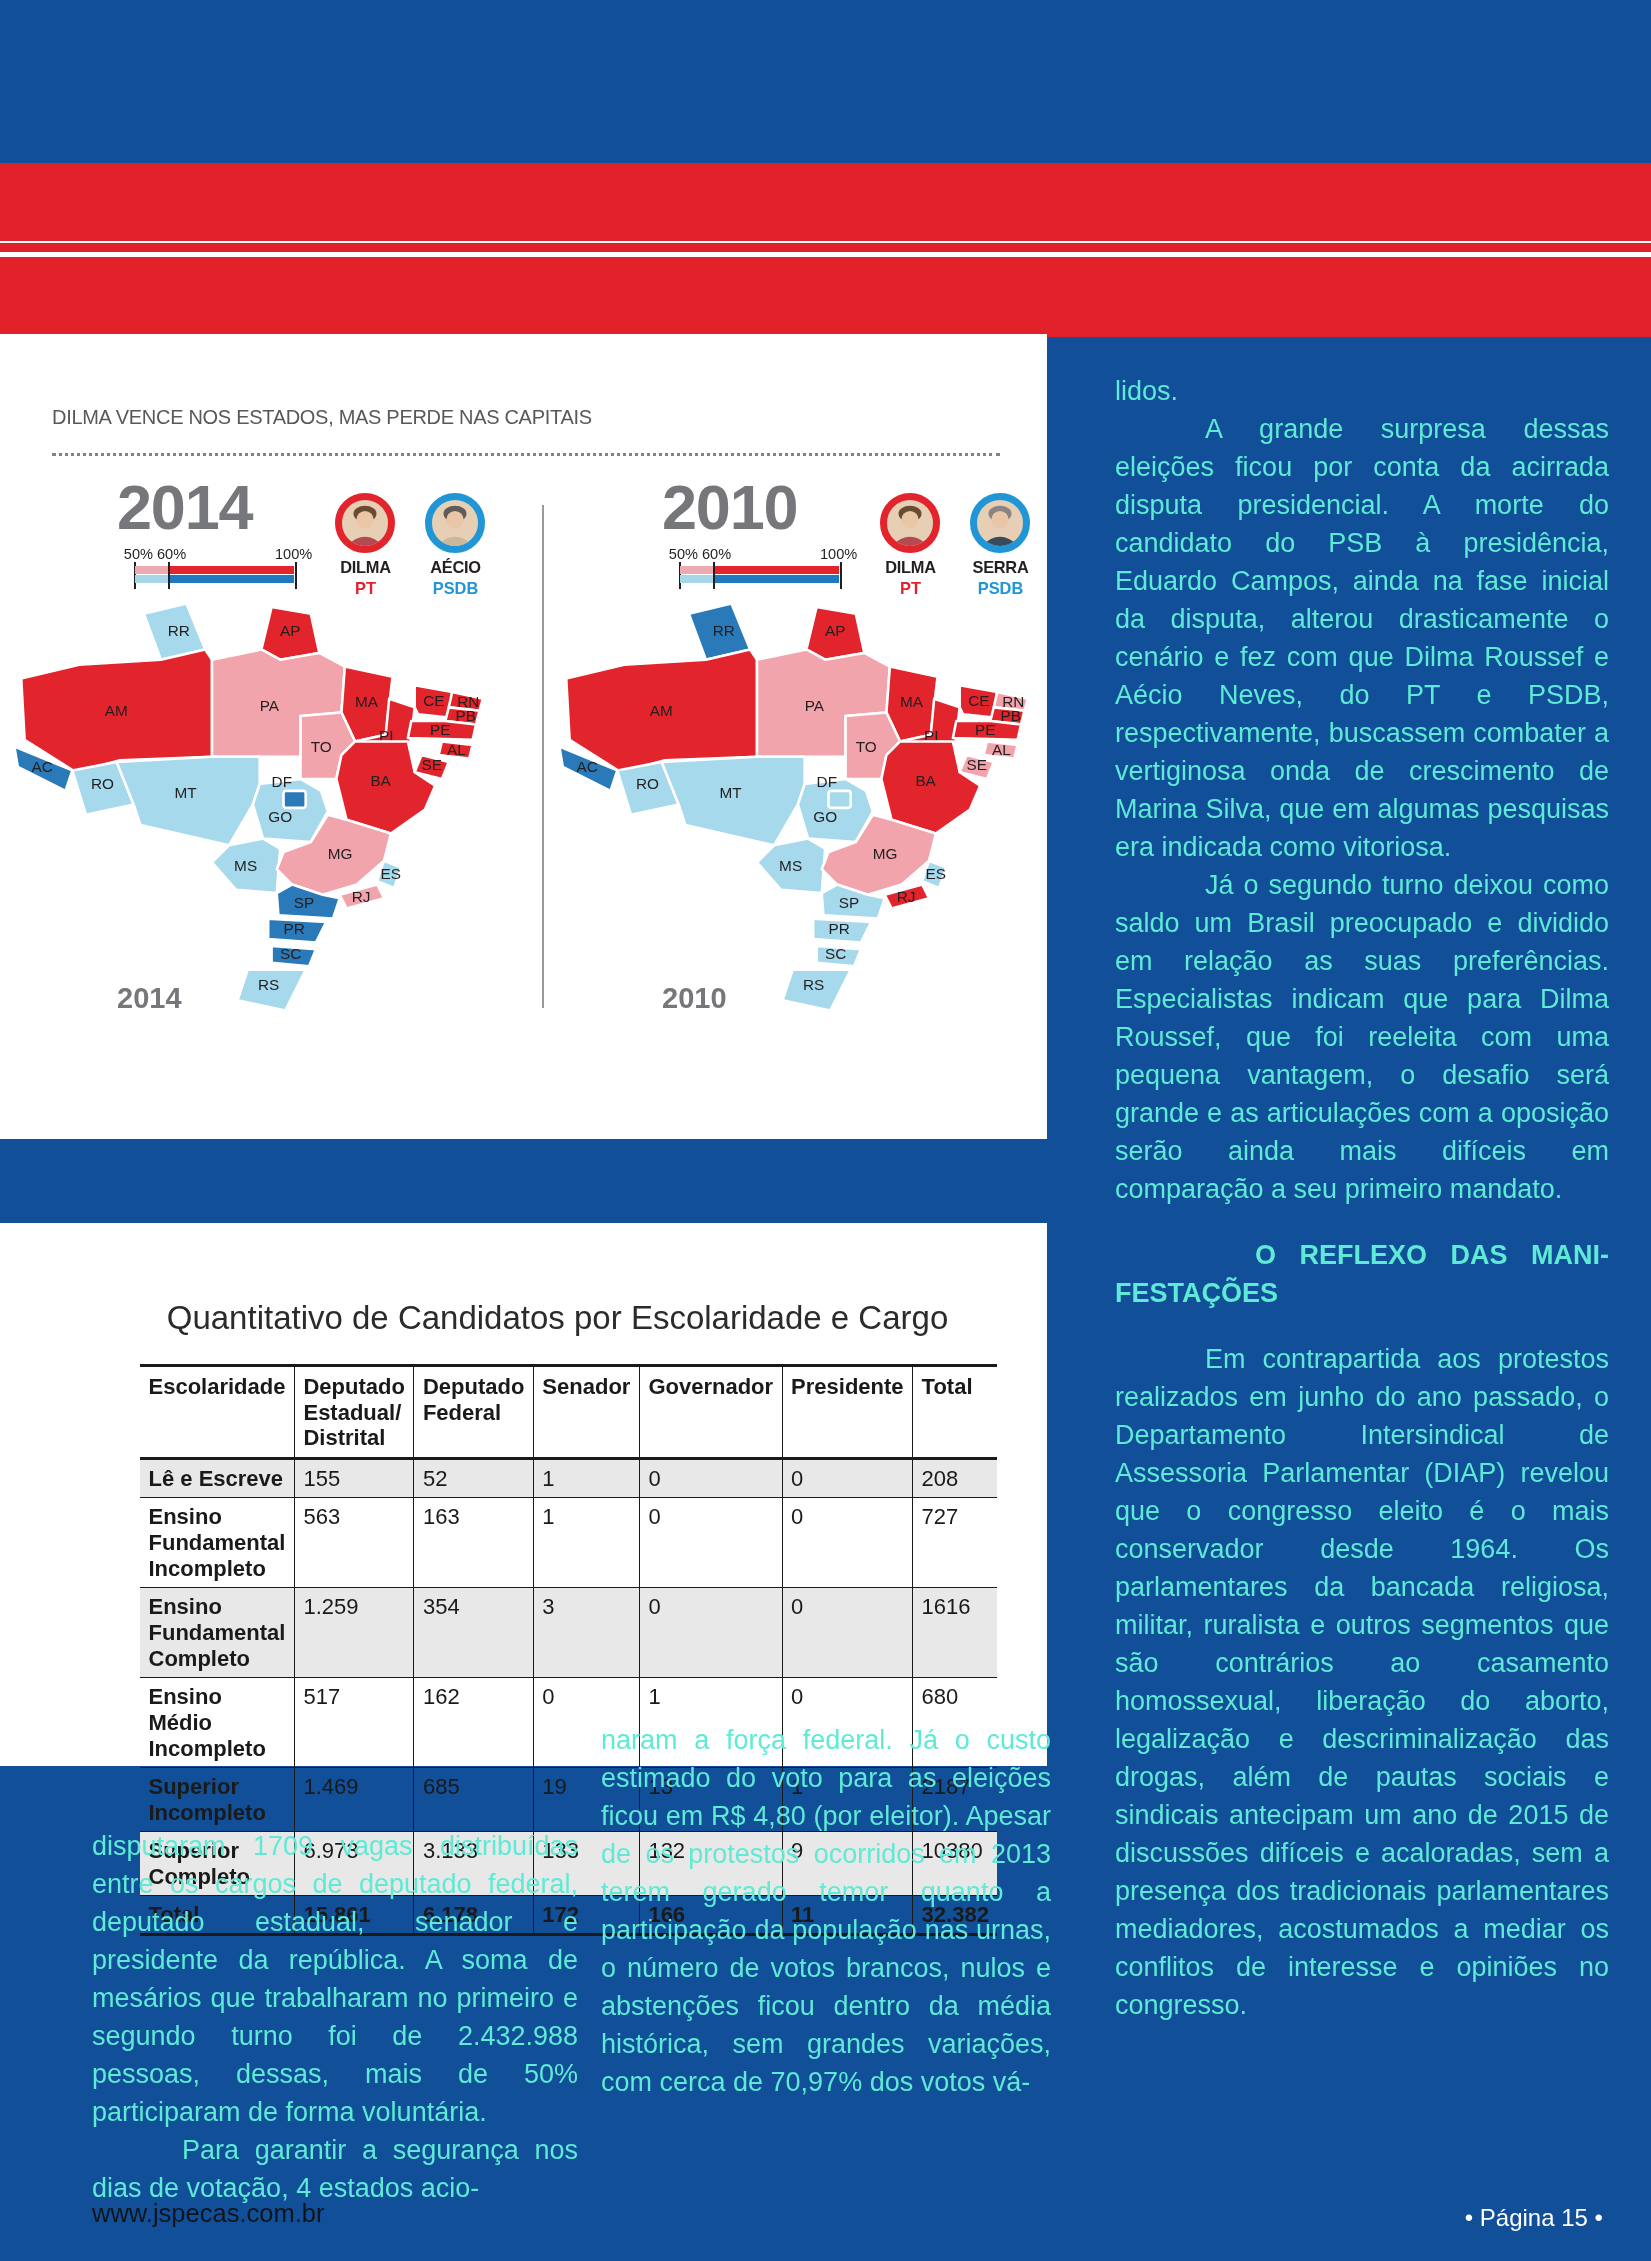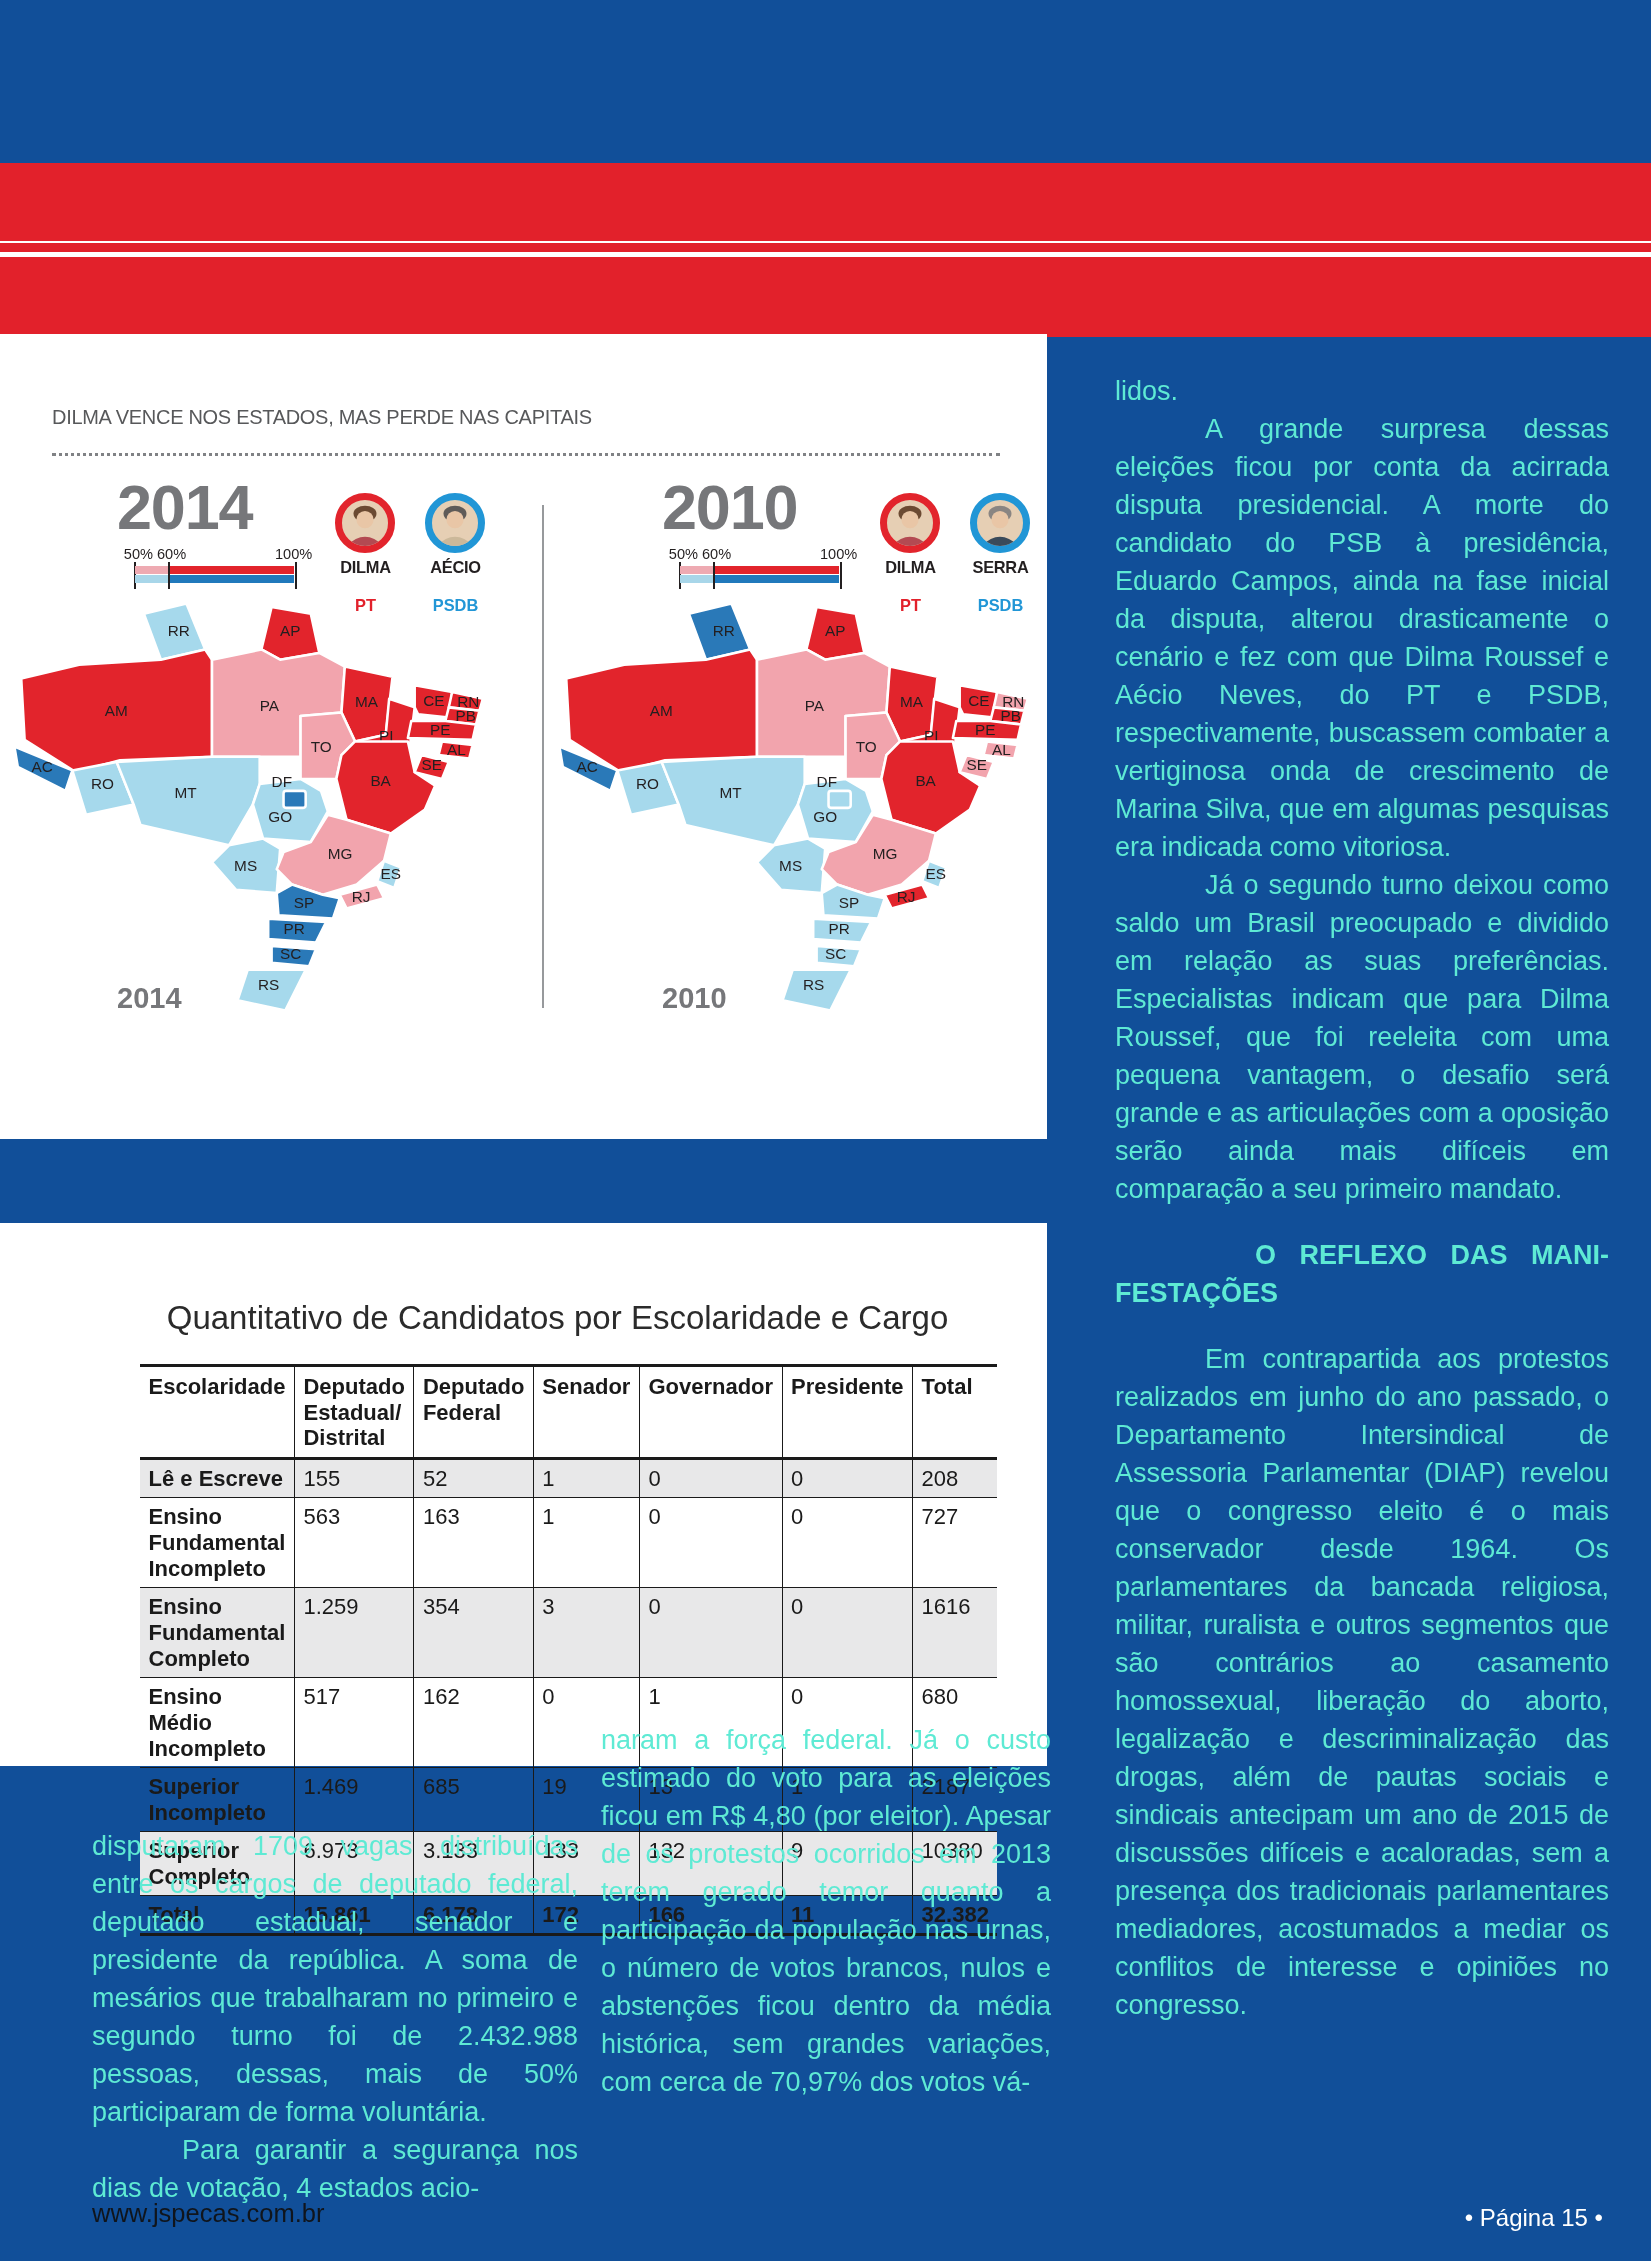--- a/index.html
+++ b/index.html
@@ -32,21 +32,21 @@
 
   
   .photo{position:absolute;width:46px;height:46px;border-radius:50%;background:#e6cfb4;overflow:hidden;}
   .ring-red{border:7.3px solid #e2242c;}
   .ring-blue{border:7.3px solid #2196d6;}
   .photo-1{left:335px;top:159px;}
   .photo-2{left:425px;top:159px;}
   .photo svg{display:block;width:100%;height:100%;}
   .cand{position:absolute;width:103px;text-align:center;color:#231f20;font-weight:bold;}
   .cand-name{font-size:16.4px;letter-spacing:-0.3px;}
-  .cand-party{font-size:16.4px;margin-top:19px;}
+  .cand-party{font-size:16.4px;margin-top:2px;}
   .cand-1{left:314px;top:224px;}
   .cand-2{left:404px;top:224px;}
   .party-pt{color:#e2212b;}
   .party-psdb{color:#2196d6;}
 
   
   .legend{position:absolute;left:125px;top:212px;width:182px;height:44px;}
   .legend .lab{position:absolute;top:0;font-size:14.6px;color:#231f20;}
   .legend .l50{left:-1.2px;}
   .legend .l60{left:32px;}

